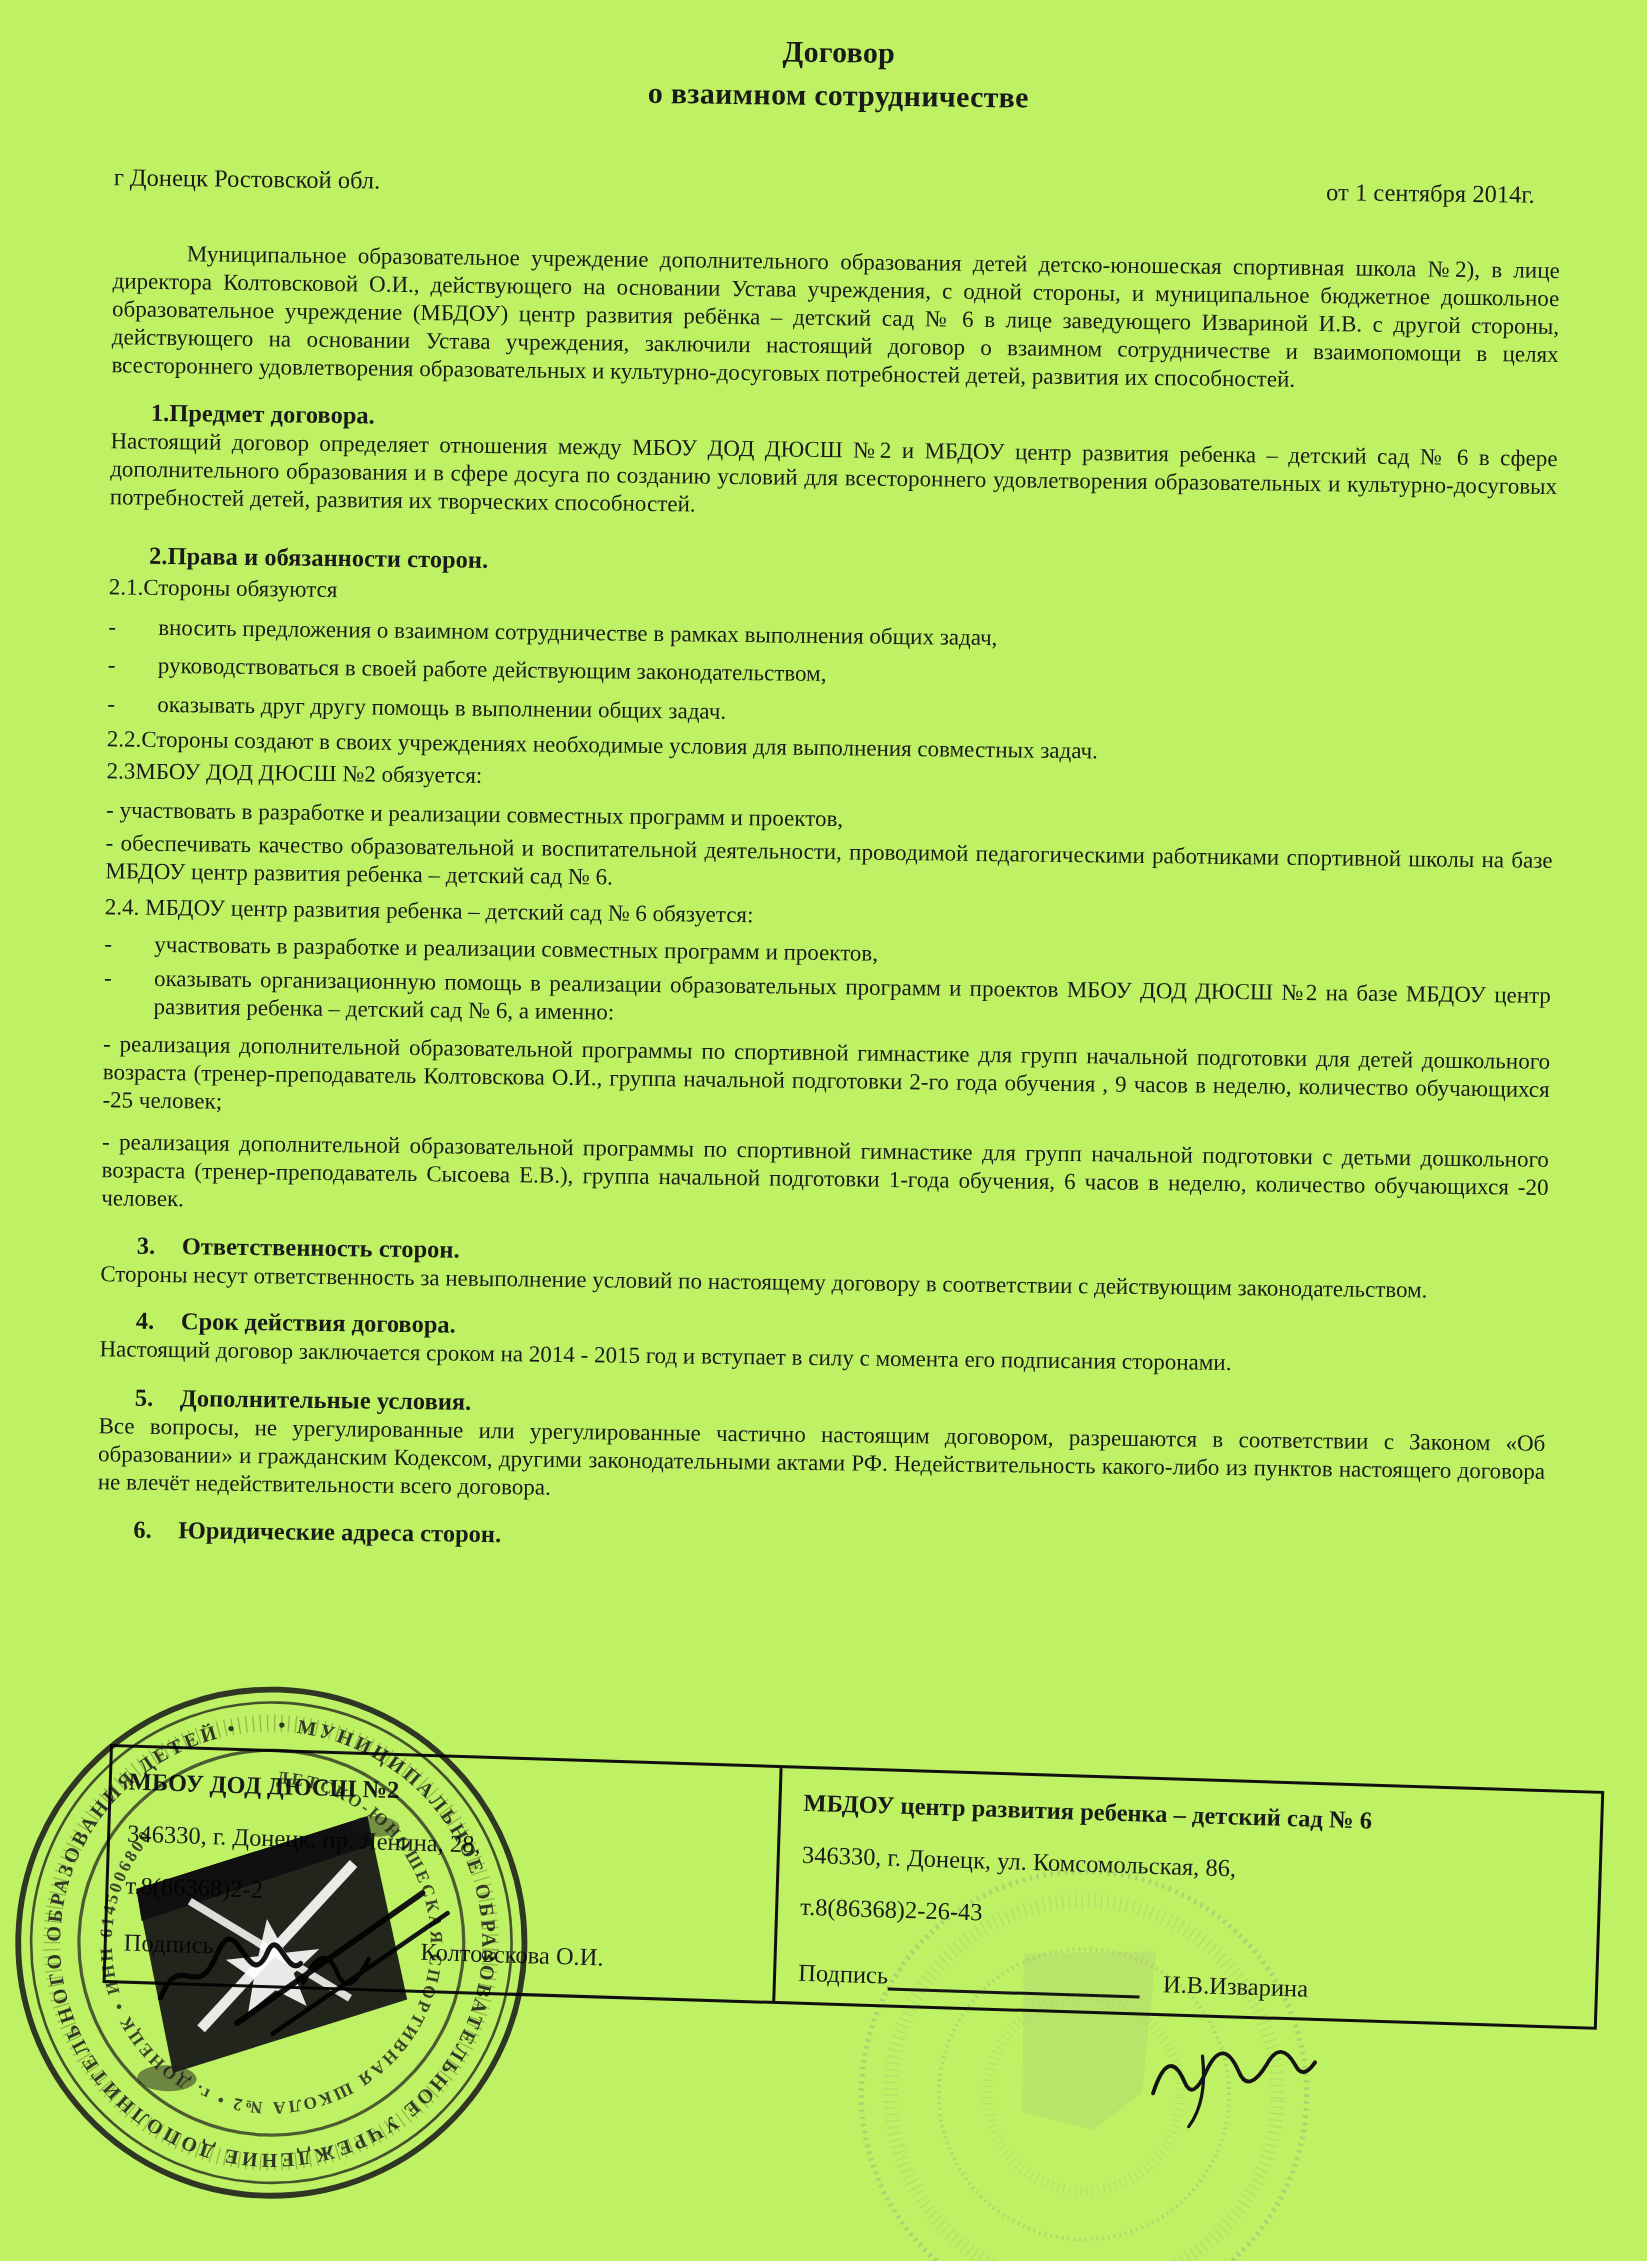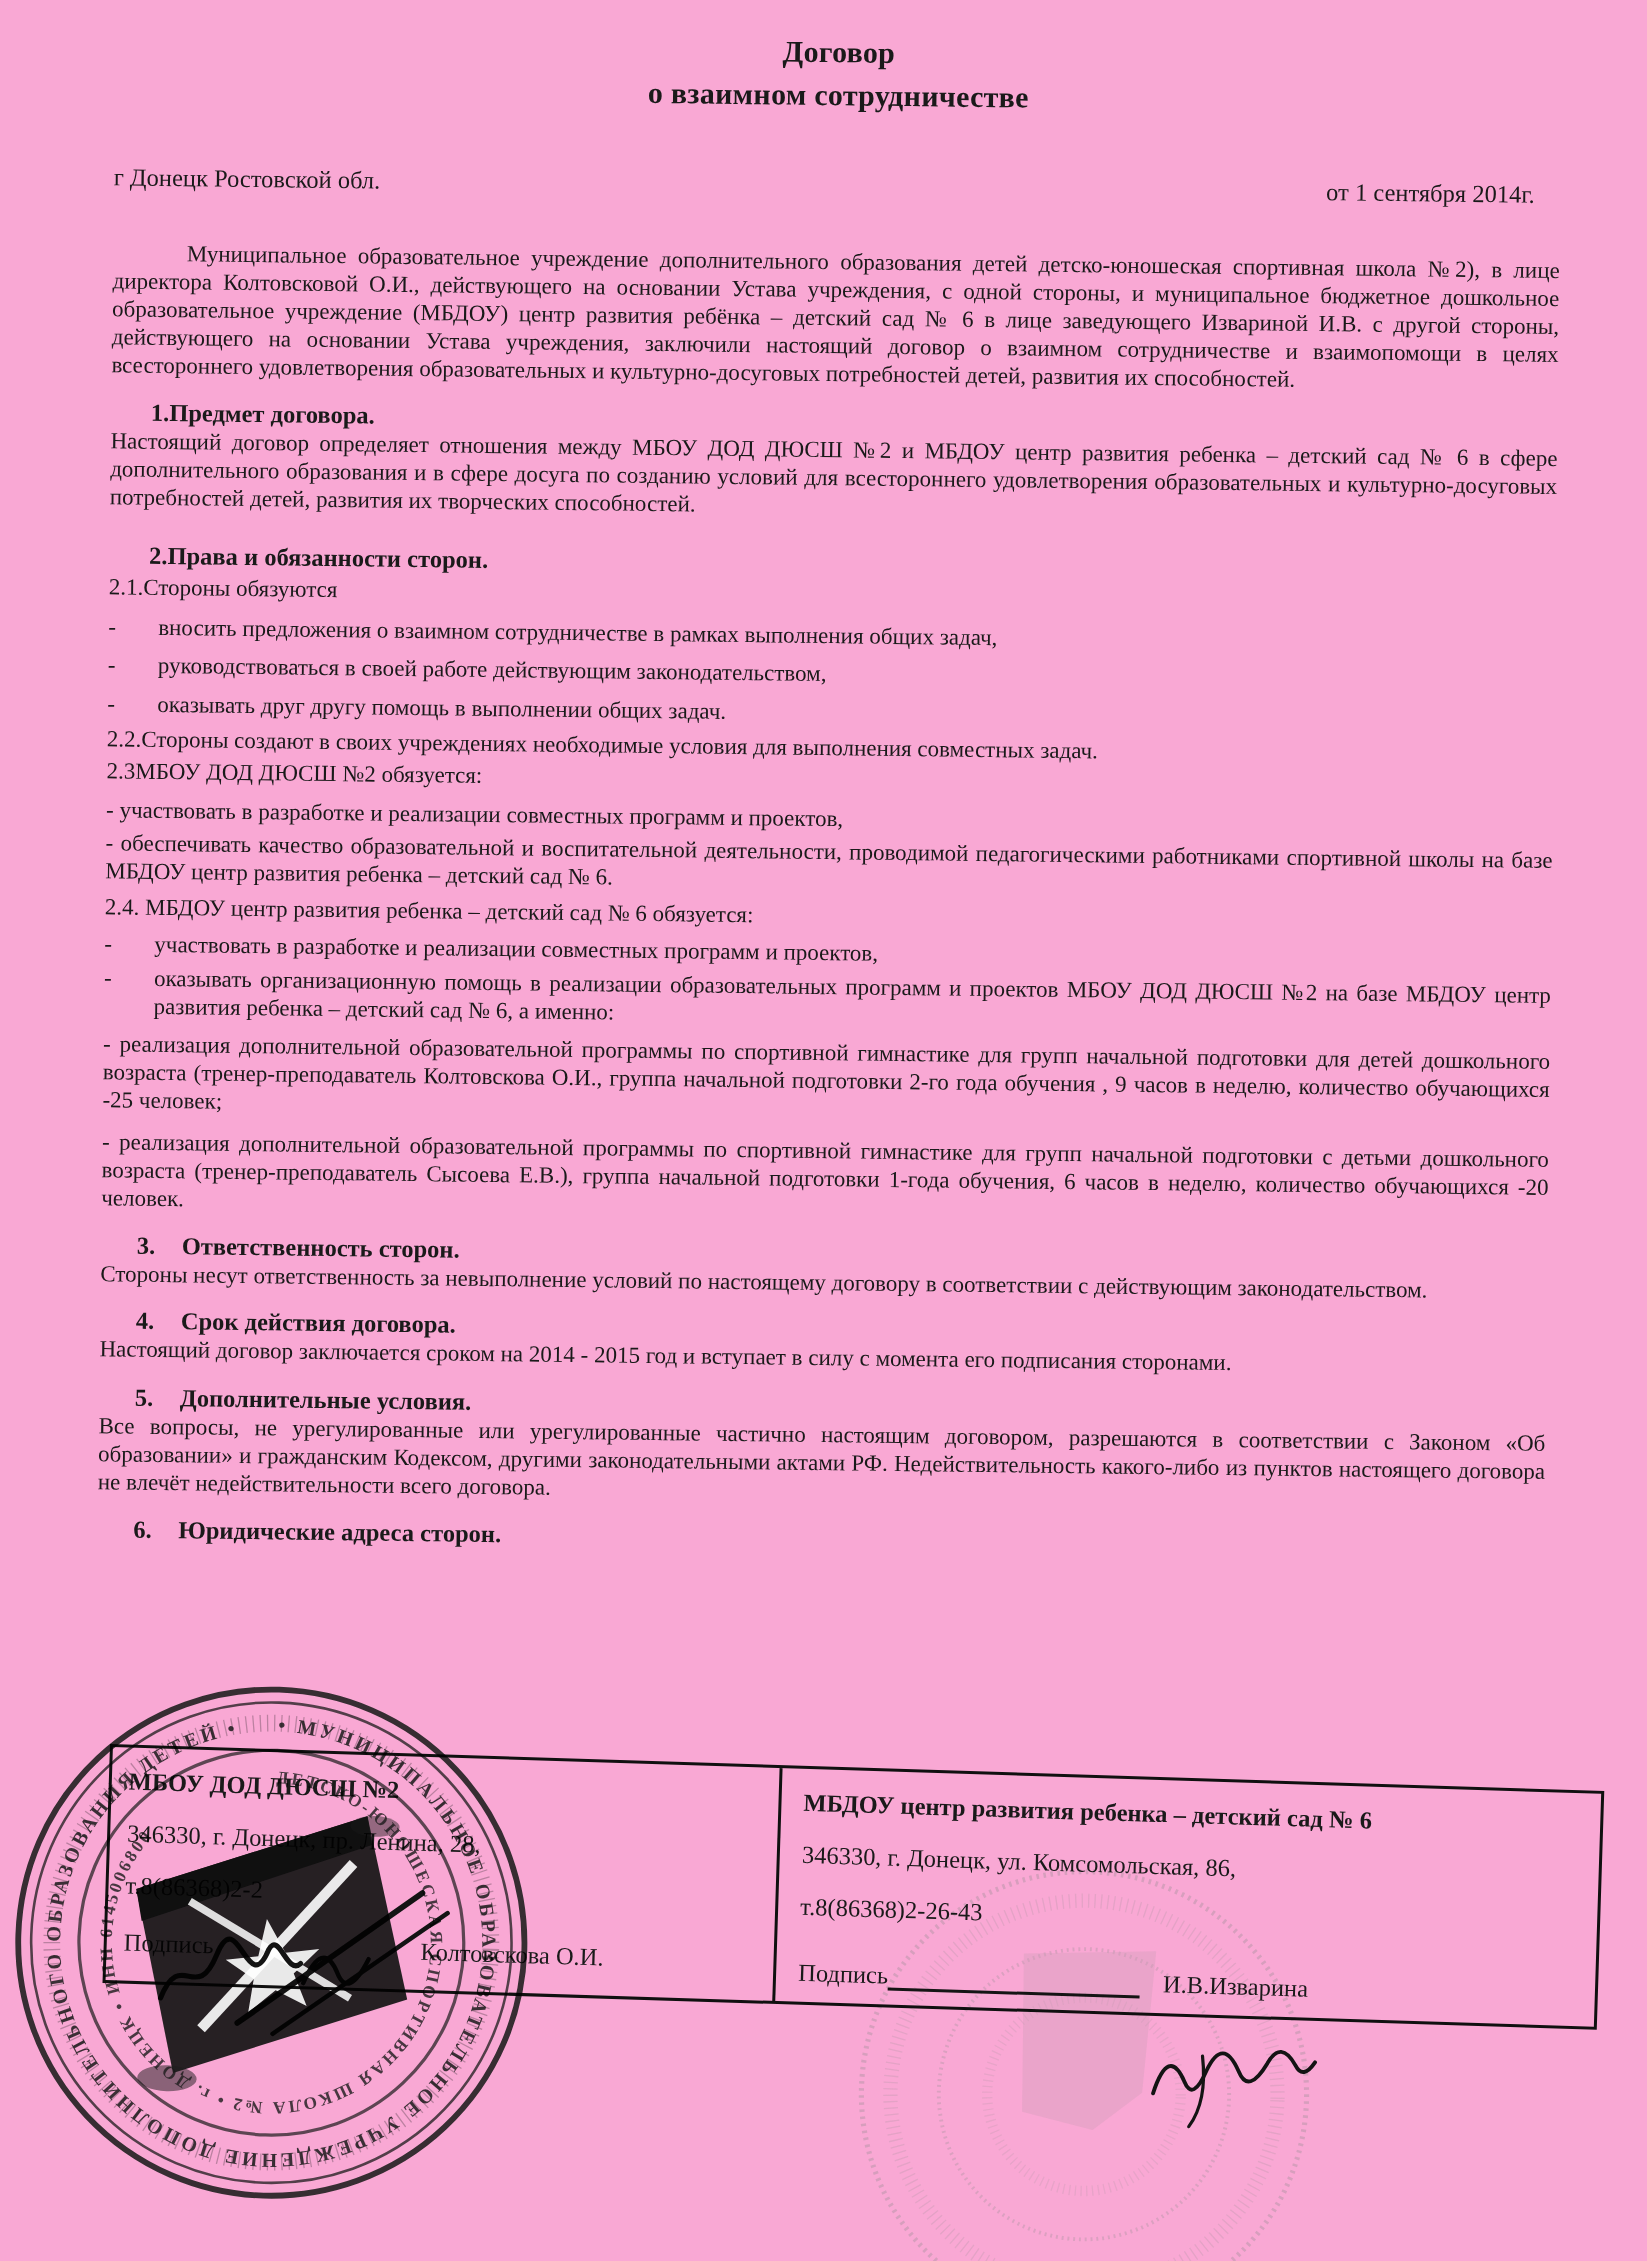--- a/index.html
+++ b/index.html
@@ -1,17 +1,17 @@
 <!DOCTYPE html>
 <html style="font-size:10.3px"><head>
 <meta charset="utf-8">
 <style>
   html,body{margin:0;padding:0;background:#e8e8e8;}
   .page{
-    position:relative;width:1647px;height:2261px;background:#f9a8d4;
+    position:relative;width:1647px;height:2261px;background:#bef264;
     font-family:"Liberation Serif", serif;color:#1a1a1a;overflow:hidden;
   }
   .doc{
     position:absolute;top:0;left:0;right:0;
     padding:34px 84px 0 116px;
     transform:rotate(0.7deg);transform-origin:50% 0;
     font-size:23px;line-height:28px;
   }
   .title{ text-align:center;font-size:30px;line-height:36px;font-weight:bold;letter-spacing:0.3px;}
   .title + .title{margin-top:6.5px;}

